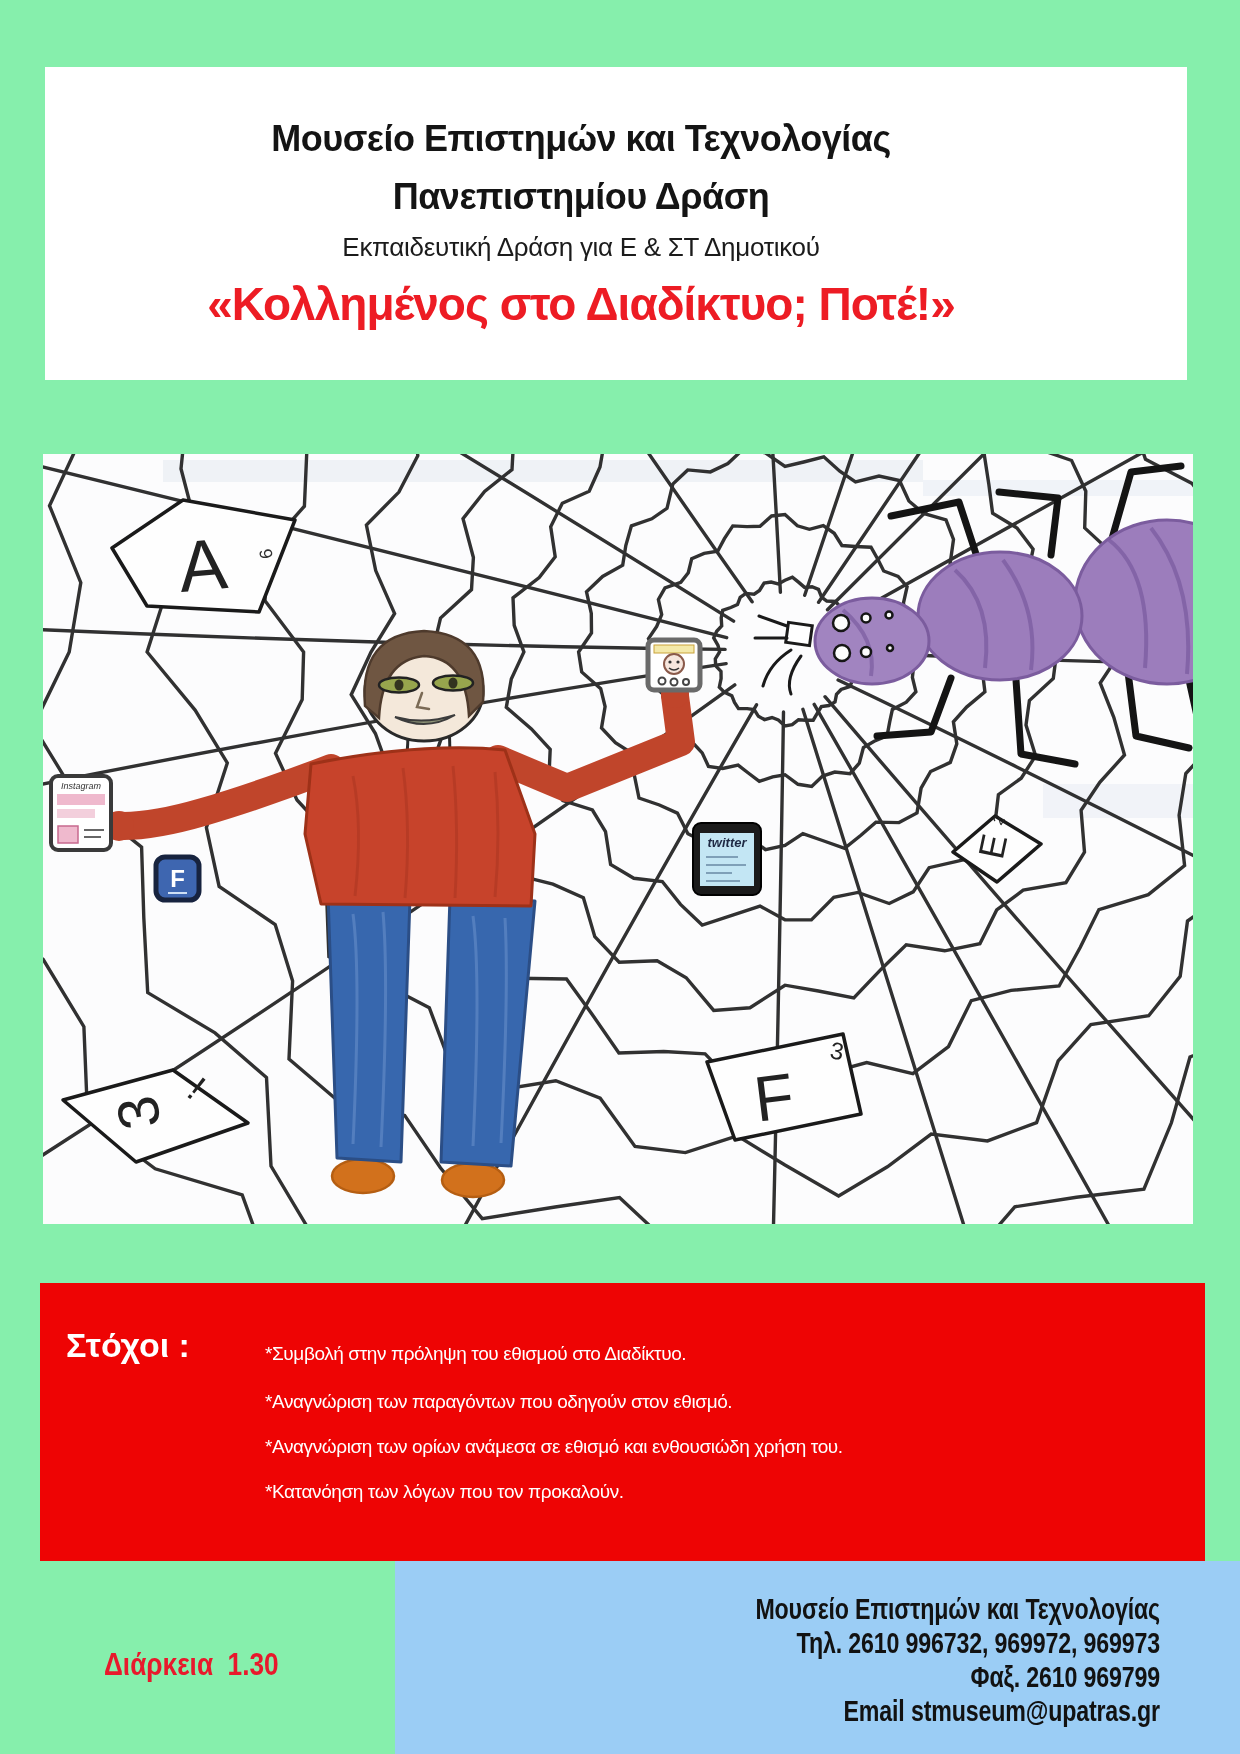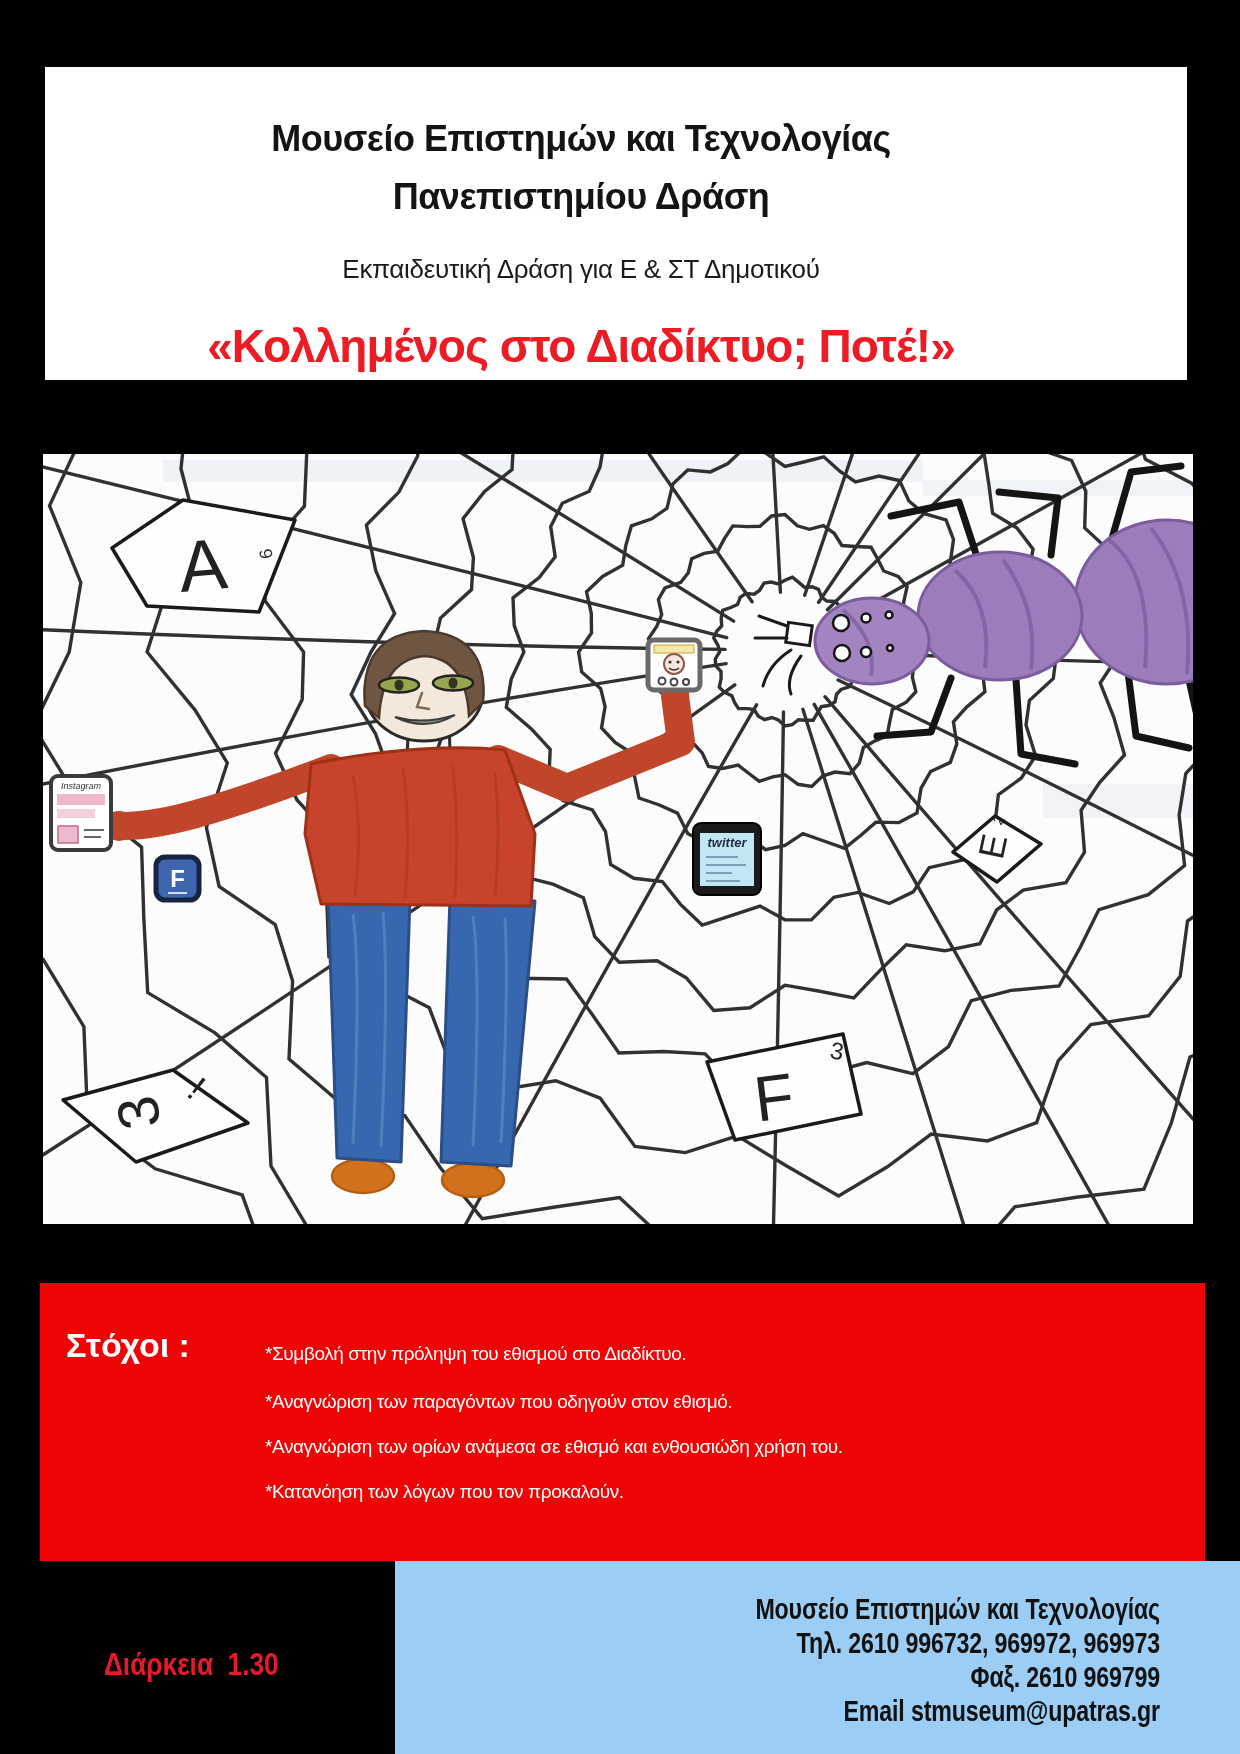--- a/index.html
+++ b/index.html
@@ -4,22 +4,22 @@
 <style>
   html,body{margin:0;padding:0;}
   body{font-family:"Liberation Sans","DejaVu Sans",sans-serif;}
   .page{position:relative;width:1240px;height:1754px;background:#67679B;overflow:hidden;}
 
   
   .header-card{position:absolute;left:45px;top:67px;width:1142px;height:313px;
     background:#ffffff;text-align:center;box-sizing:border-box;padding-right:70px;}
   .title-line1{margin-top:50px;font-size:36px;font-weight:700;color:#141414;line-height:44px;letter-spacing:-0.5px;}
   .title-line2{margin-top:14px;font-size:36px;font-weight:700;color:#141414;line-height:44px;letter-spacing:-0.5px;}
-  .subtitle{margin-top:32px;font-size:26px;font-weight:400;color:#1b1b1b;line-height:36px;letter-spacing:-0.3px;}
-  .event-title{margin-top:32px;font-size:46px;font-weight:800;line-height:54px;letter-spacing:-1px;color:#ED1C24;}
+  .subtitle{margin-top:10px;font-size:26px;font-weight:400;color:#1b1b1b;line-height:36px;letter-spacing:-0.3px;}
+  .event-title{margin-top:12px;font-size:46px;font-weight:800;line-height:54px;letter-spacing:-1px;color:#ED1C24;}
 
   
   .art{position:absolute;left:43px;top:454px;width:1150px;height:770px;background:#FCFCFD;}
   .art svg{display:block;}
 
   
   .goals-box{position:absolute;left:40px;top:1283px;width:1165px;height:278px;background:#EE0404;
     box-sizing:border-box;display:flex;padding-top:40px;overflow:hidden;}
   .goals-label{flex:0 0 182px;box-sizing:border-box;padding-left:26px;color:#fff;
     font-size:34px;font-weight:700;line-height:45px;white-space:pre;}
@@ -31,21 +31,21 @@
   .duration{position:absolute;left:104px;top:1646px;font-size:32px;font-weight:700;color:#E8192C;
     transform:scaleX(0.82);transform-origin:left center;white-space:pre;}
   .contact-box{position:absolute;left:395px;top:1561px;width:845px;height:193px;background:#9BCDF5;
     box-sizing:border-box;padding:31px 80px 0 0;text-align:right;}
   .contact-inner{transform:scaleX(0.8);transform-origin:right center;}
   .contact-line{font-size:29px;font-weight:700;color:#121212;line-height:34px;letter-spacing:-0.2px;}
 </style>
 </head>
 <body>
 
-<div class="page" style="background: #000000;">
+<div class="page" style="background: #86efac;">
 
   <div class="header-card">
     <div class="title-line1">Μουσείο Επιστημών και Τεχνολογίας</div>
     <div class="title-line2">Πανεπιστημίου Δράση</div>
     <div class="subtitle">Εκπαιδευτική Δράση για Ε &amp; ΣΤ Δημοτικού</div>
     <div class="event-title" style="color: rgb(237, 28, 36);">«Κολλημένος στο Διαδίκτυο; Ποτέ!»</div>
   </div>
 
   <div class="art">
     <svg width="1150" height="770" viewBox="0 0 1150 770" xmlns="http://www.w3.org/2000/svg">

